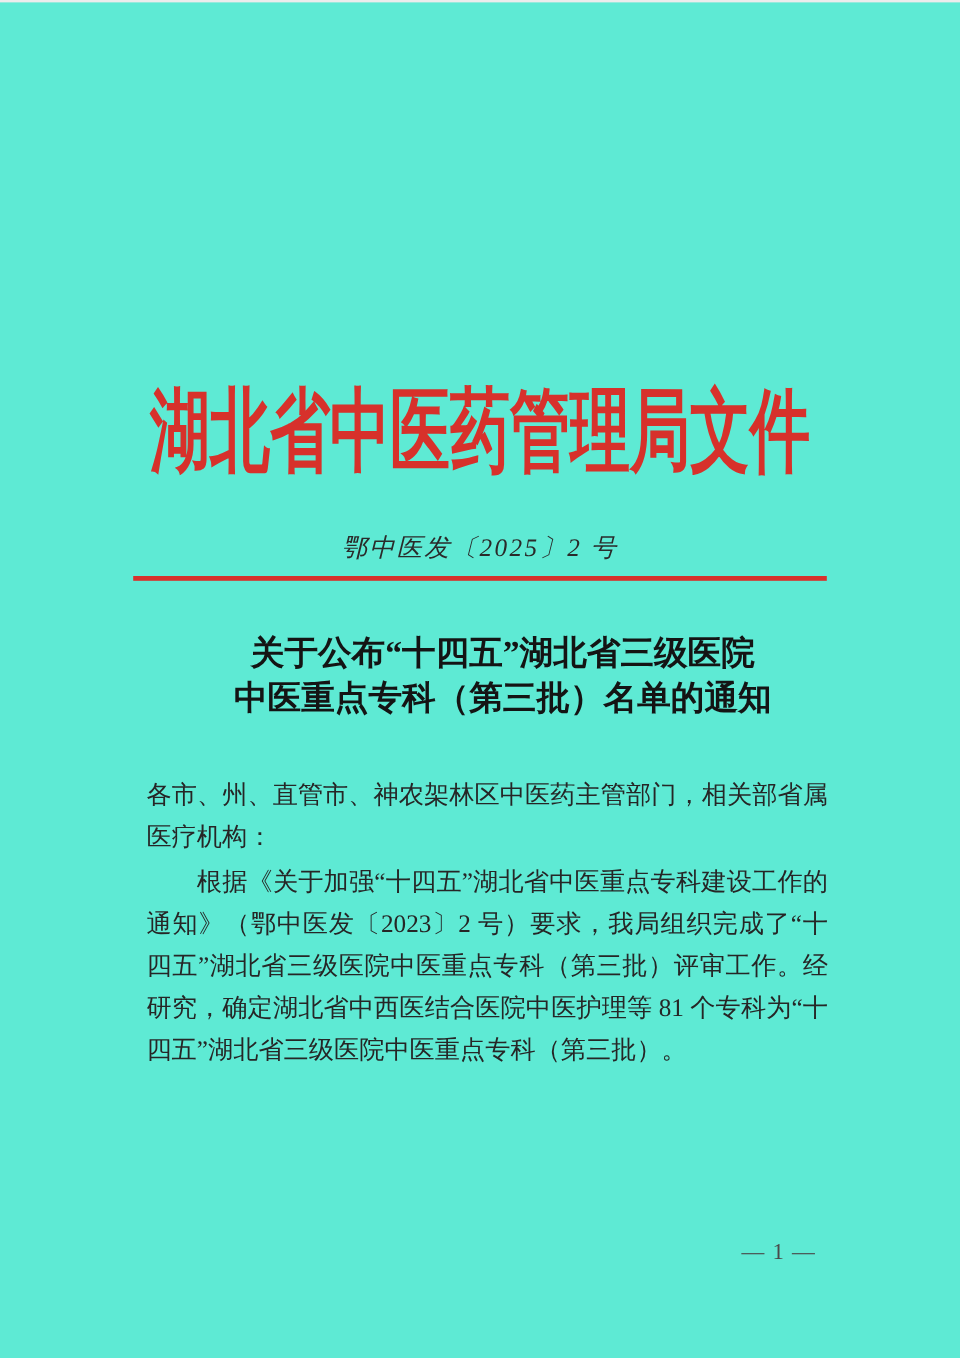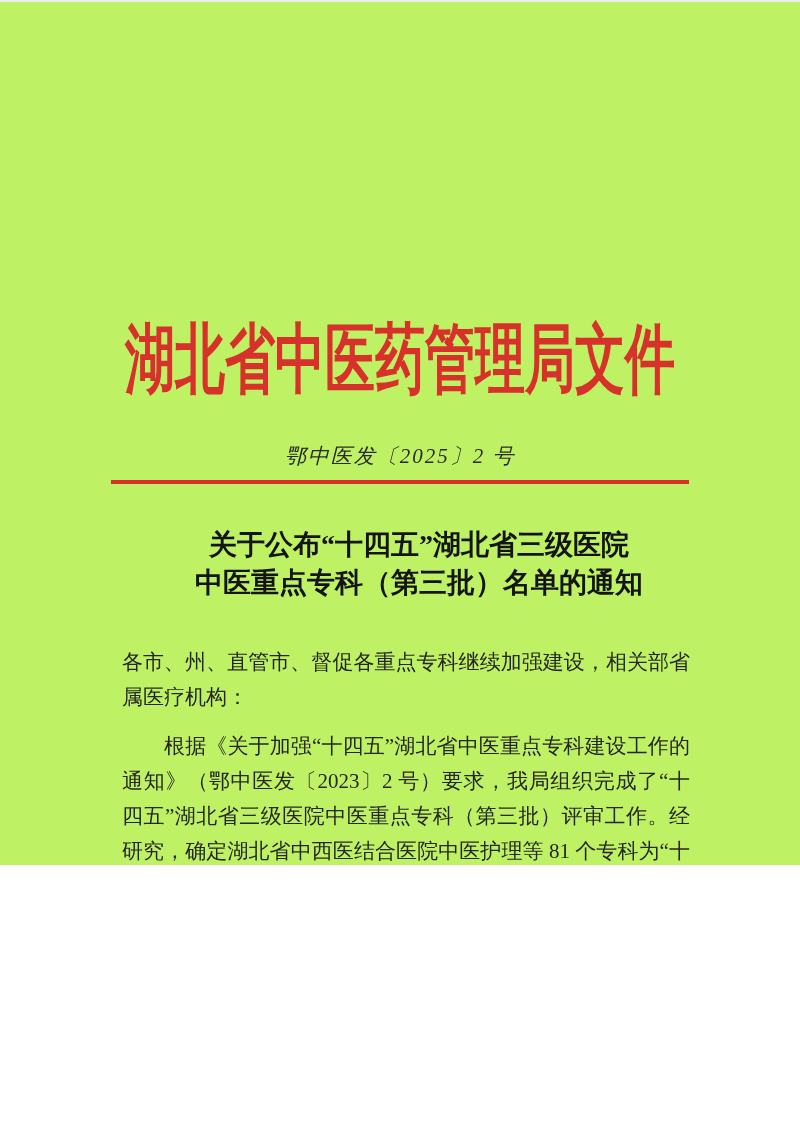--- a/index.html
+++ b/index.html
@@ -3,22 +3,22 @@
 <meta charset="utf-8">
 <style>
   html, body {
     margin: 0;
     padding: 0;
     background: #ffffff;
   }
   .page {
     position: relative;
     width: 800px;
-    height: 865px;
-    background: #bef264;
+    height: 1132px;
+    background: #5eead4;
     overflow: hidden;
     font-family: "Liberation Serif", serif;
     border-top: 2px solid #ececec;
     box-sizing: border-box;
   }
   
   .agency-title {
     position: absolute;
     top: 307px;
     left: 0;
@@ -75,21 +75,21 @@
     font-size: 21px;
     line-height: 35px;
     color: #262626;
     text-align: justify;
   }
   .doc-body p {
     margin: 0;
   }
   .doc-body p.indent {
     text-indent: 2em;
-    margin-top: 14px;
+    margin-top: 3px;
   }
   
   .page-number {
     position: absolute;
     top: 1031px;
     left: 604px;
     width: 90px;
     text-align: center;
     font-size: 19px;
     color: #4a4a4a;
@@ -107,19 +107,19 @@
   <div class="doc-number">鄂中医发〔2025〕2 号</div>
 
   <div class="red-rule"></div>
 
   <div class="doc-title">
     <div>关于公布“十四五”湖北省三级医院</div>
     <div>中医重点专科（第三批）名单的通知</div>
   </div>
 
   <div class="doc-body">
-    <p>各市、州、直管市、督促各重点专科继续加强建设，相关部省属医疗机构：</p>
+    <p>各市、州、直管市、神农架林区中医药主管部门，相关部省属医疗机构：</p>
     <p class="indent">根据《关于加强“十四五”湖北省中医重点专科建设工作的通知》（鄂中医发〔2023〕2 号）要求，我局组织完成了“十四五”湖北省三级医院中医重点专科（第三批）评审工作。经研究，确定湖北省中西医结合医院中医护理等 81 个专科为“十四五”湖北省三级医院中医重点专科（第三批）。</p>
   </div>
 
   <div class="page-number">— 1 —</div>
 
 </div>
 
 </body></html>

